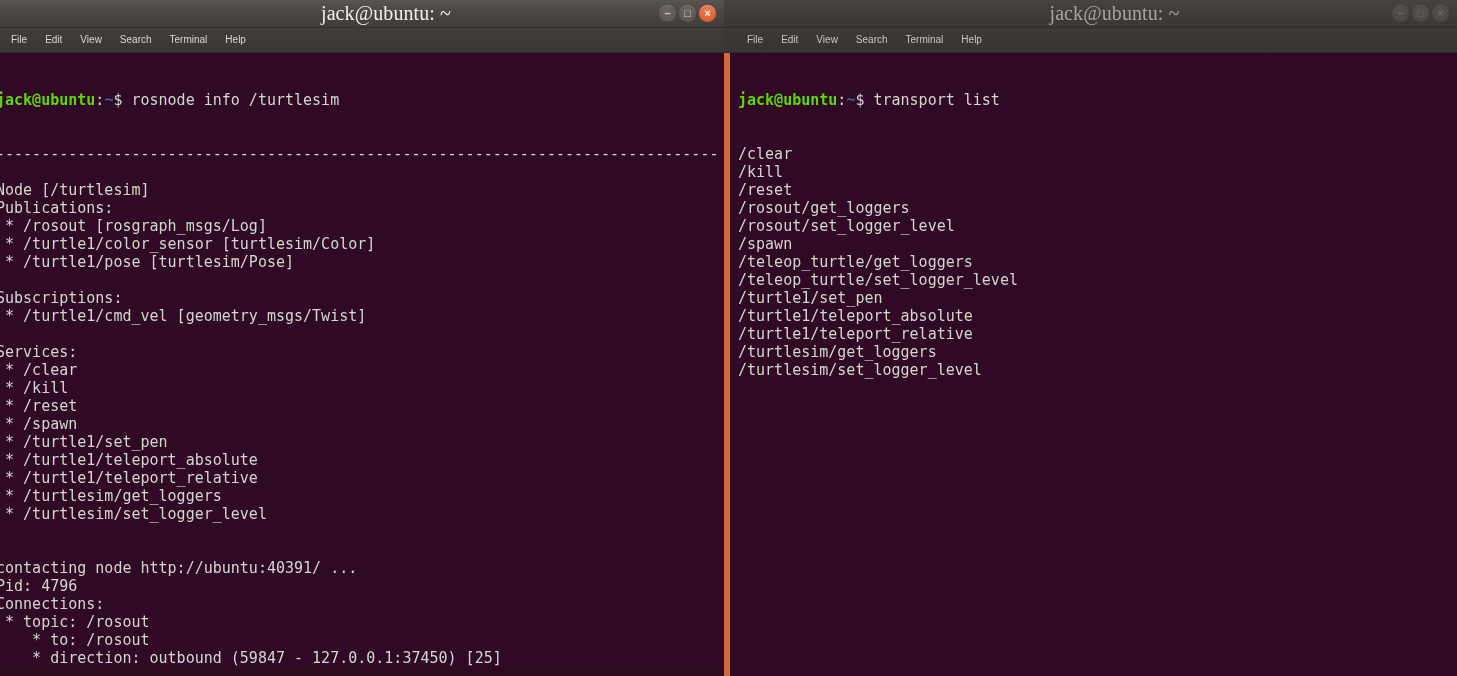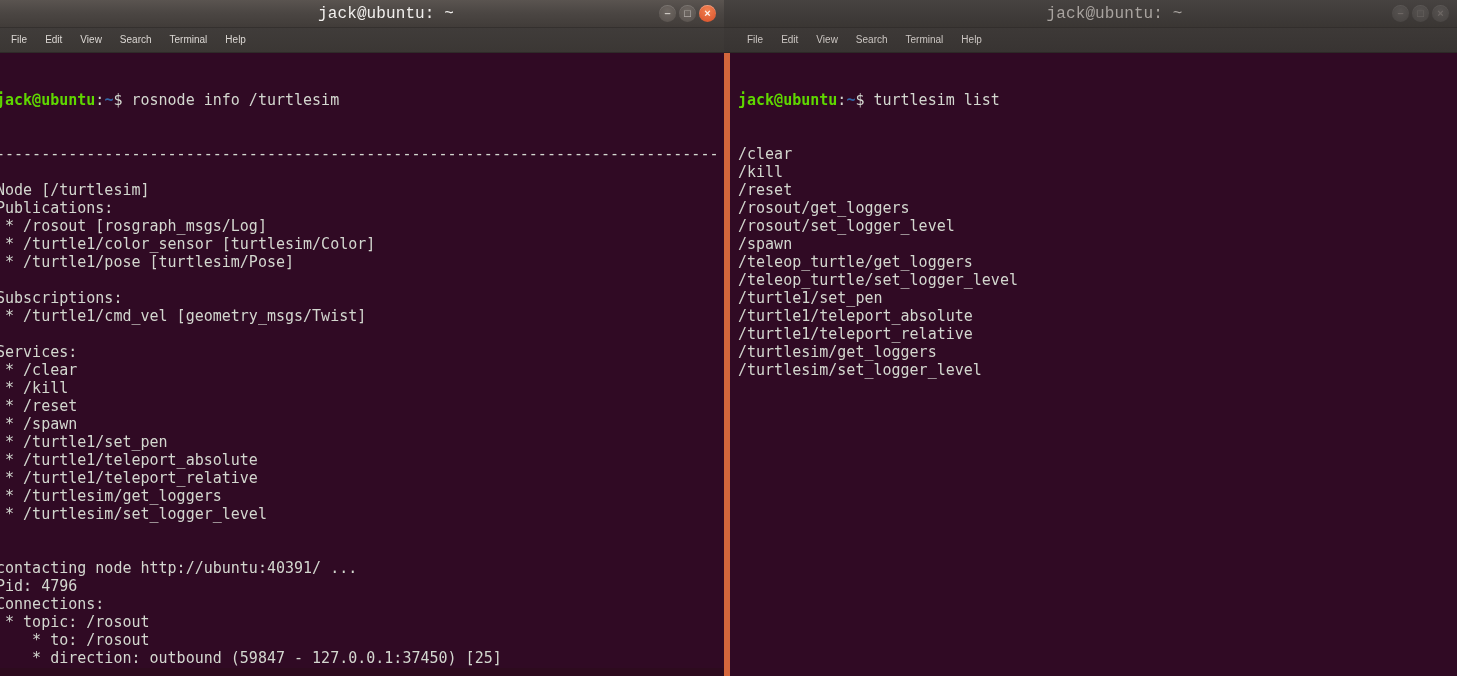--- a/index.html
+++ b/index.html
@@ -72,22 +72,22 @@
   }
   .titlebar.focused {
     background: linear-gradient(180deg, #5a5450 0%, #4b4643 48%, #413c39 100%);
     border-bottom: 1px solid #34302e;
   }
   .titlebar.unfocused {
     background: linear-gradient(180deg, #474341 0%, #403c3a 50%, #3a3633 100%);
     border-bottom: 1px solid #322e2c;
   }
   .win-title {
-    font-family: Liberation Mono, monospace;
-    font-size: 16px;
+    font-family: Liberation Serif, serif;
+    font-size: 20px;
     letter-spacing: 0.1px;
     white-space: nowrap;
     margin-left: 48px;
   }
   .titlebar.focused .win-title { color: #f2f0ee; }
   .titlebar.unfocused .win-title { color: #a8a39f; }
 
   .win-buttons {
     position: absolute;
     top: 0;
@@ -288,19 +288,19 @@
       <span class="menu-item">File</span>
       <span class="menu-item">Edit</span>
       <span class="menu-item">View</span>
       <span class="menu-item">Search</span>
       <span class="menu-item">Terminal</span>
       <span class="menu-item">Help</span>
     </div>
 
     <div class="term-body">
       <div id="right-content" class="term-text">
-        <div class="ln"><span class="c-user">jack@ubuntu</span><span class="c-white">:</span><span class="c-blue">~</span><span class="c-white">$</span><span class="c-white"> turtlesim list</span></div>
+        <div class="ln"><span class="c-user">jack@ubuntu</span><span class="c-white">:</span><span class="c-blue">~</span><span class="c-white">$</span><span class="c-white"> transport list</span></div>
         <div id="right-output"><div class="ln c-white">/clear</div><div class="ln c-white">/kill</div><div class="ln c-white">/reset</div><div class="ln c-white">/rosout/get_loggers</div><div class="ln c-white">/rosout/set_logger_level</div><div class="ln c-white">/spawn</div><div class="ln c-white">/teleop_turtle/get_loggers</div><div class="ln c-white">/teleop_turtle/set_logger_level</div><div class="ln c-white">/turtle1/set_pen</div><div class="ln c-white">/turtle1/teleport_absolute</div><div class="ln c-white">/turtle1/teleport_relative</div><div class="ln c-white">/turtlesim/get_loggers</div><div class="ln c-white">/turtlesim/set_logger_level</div></div>
       </div>
     </div>
   </div>
 
 </div>
 
 </body></html>

